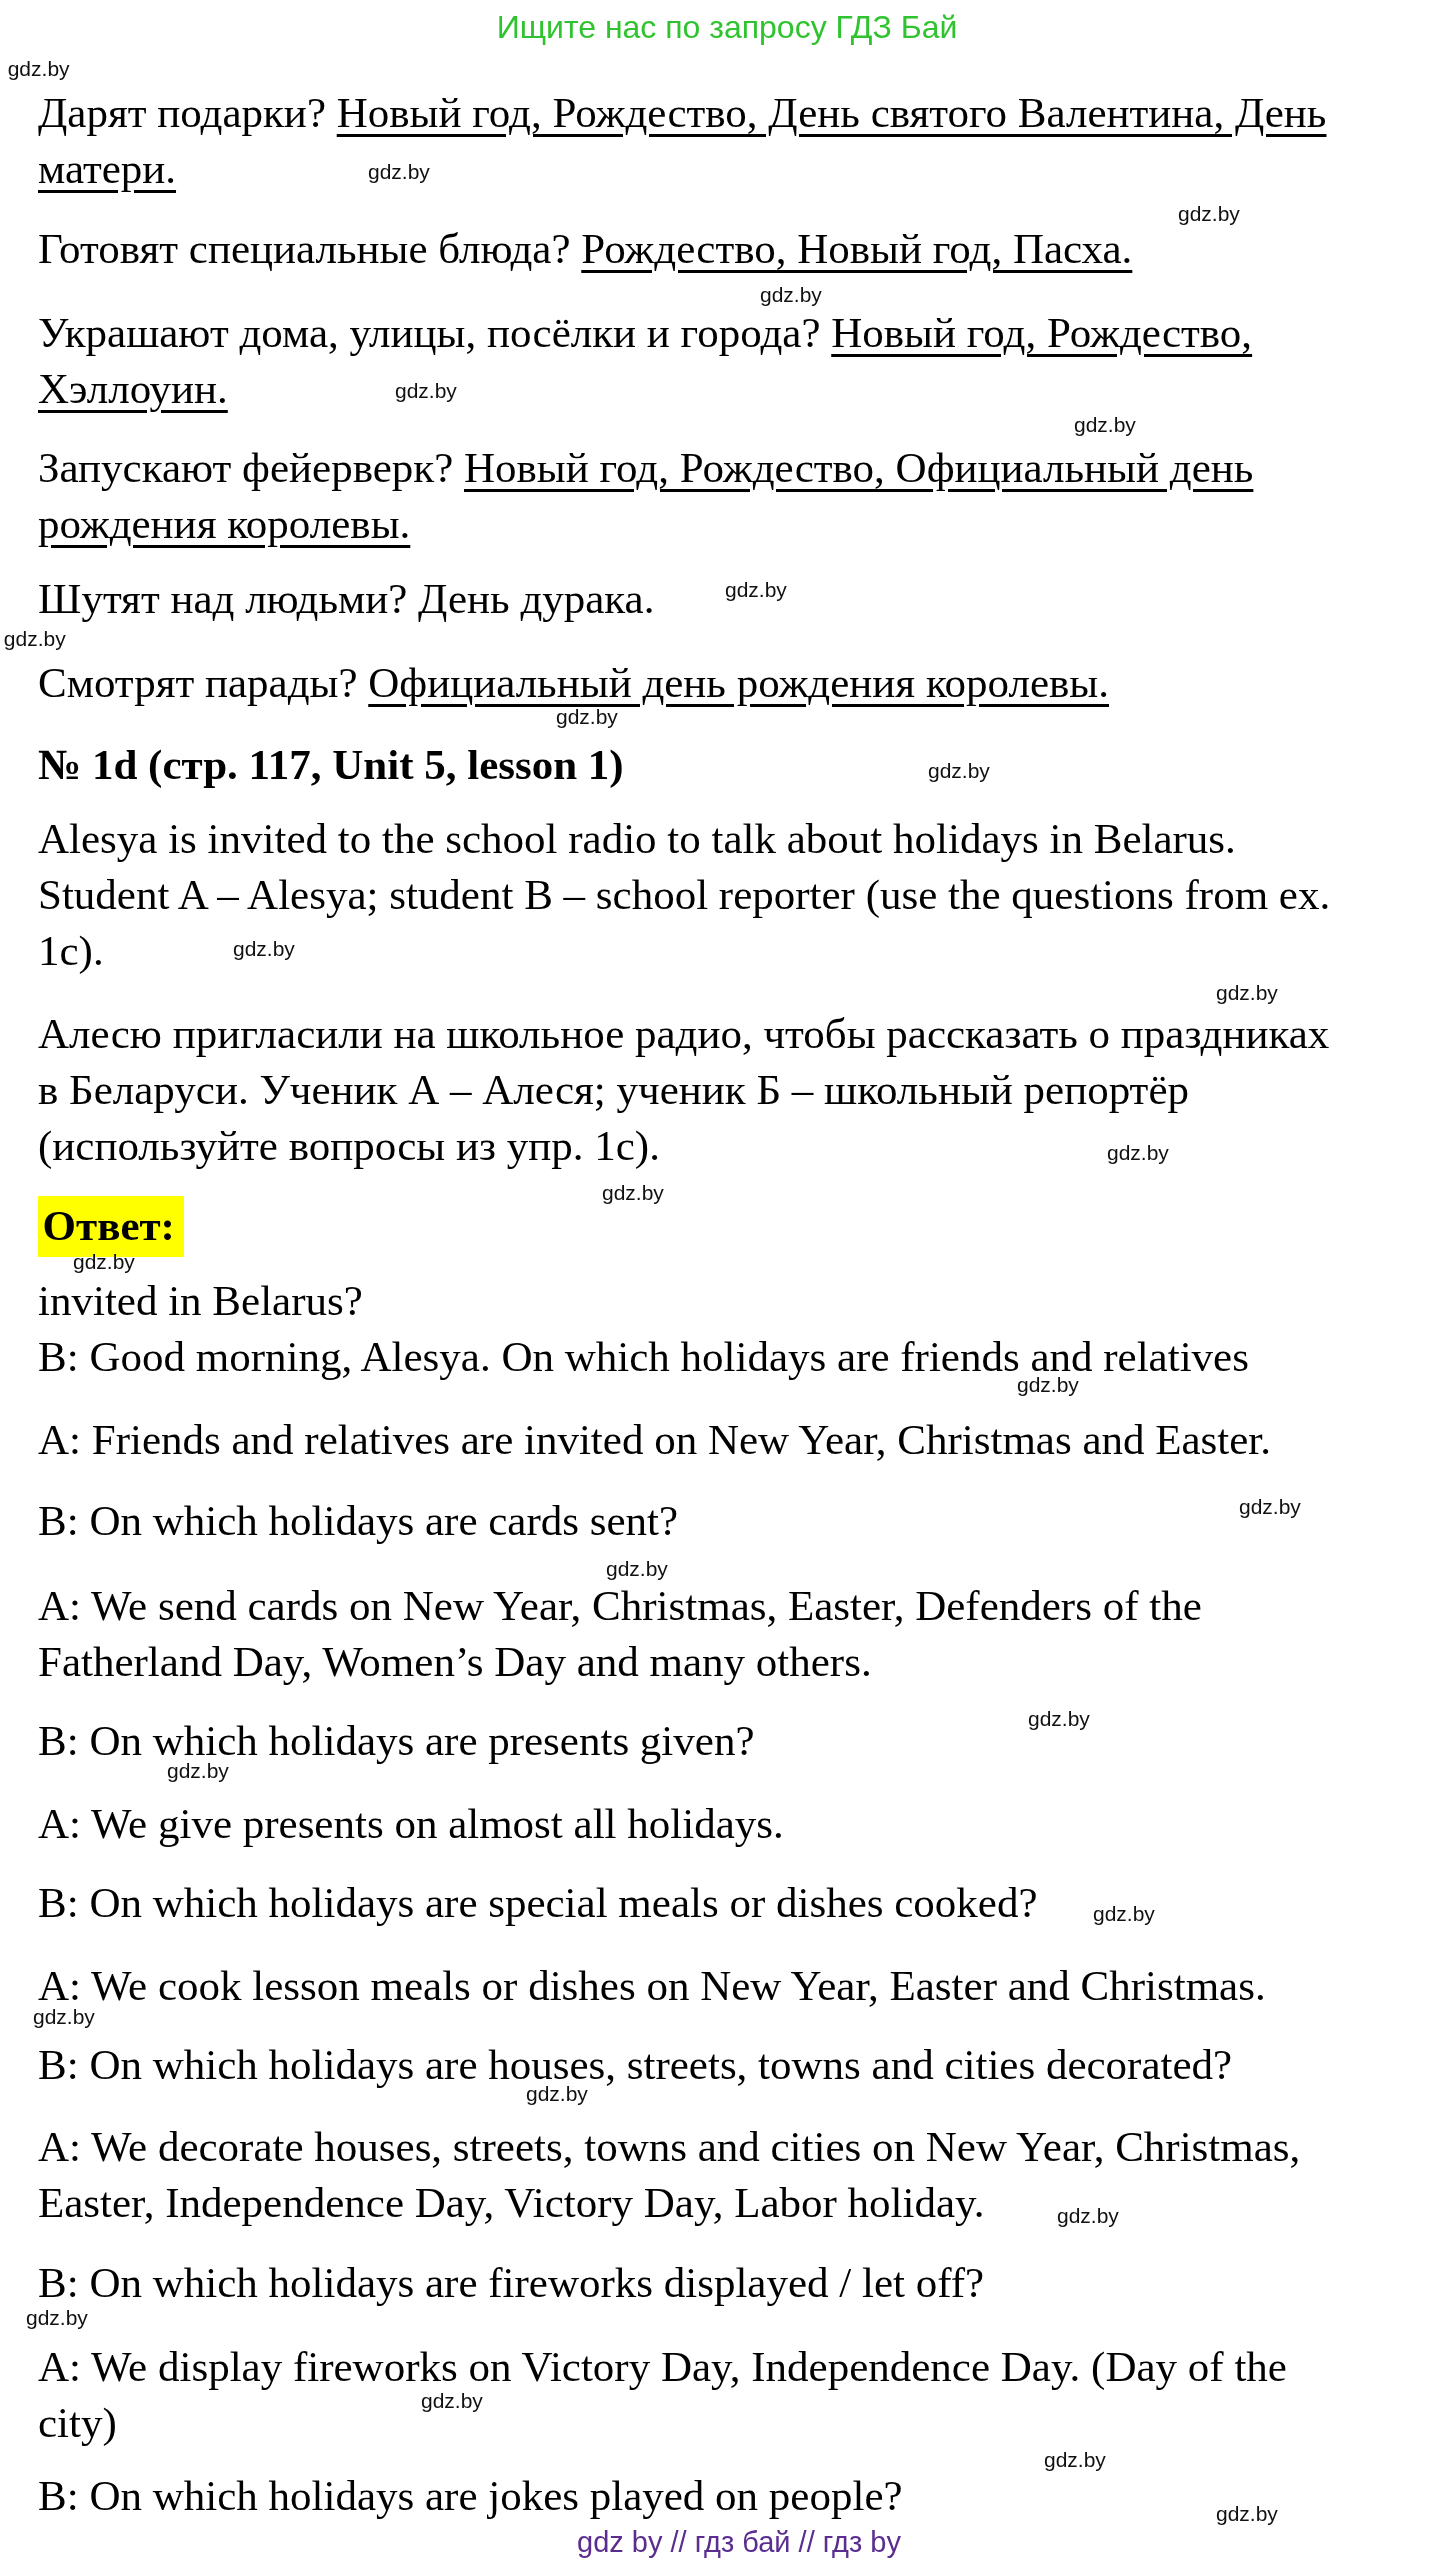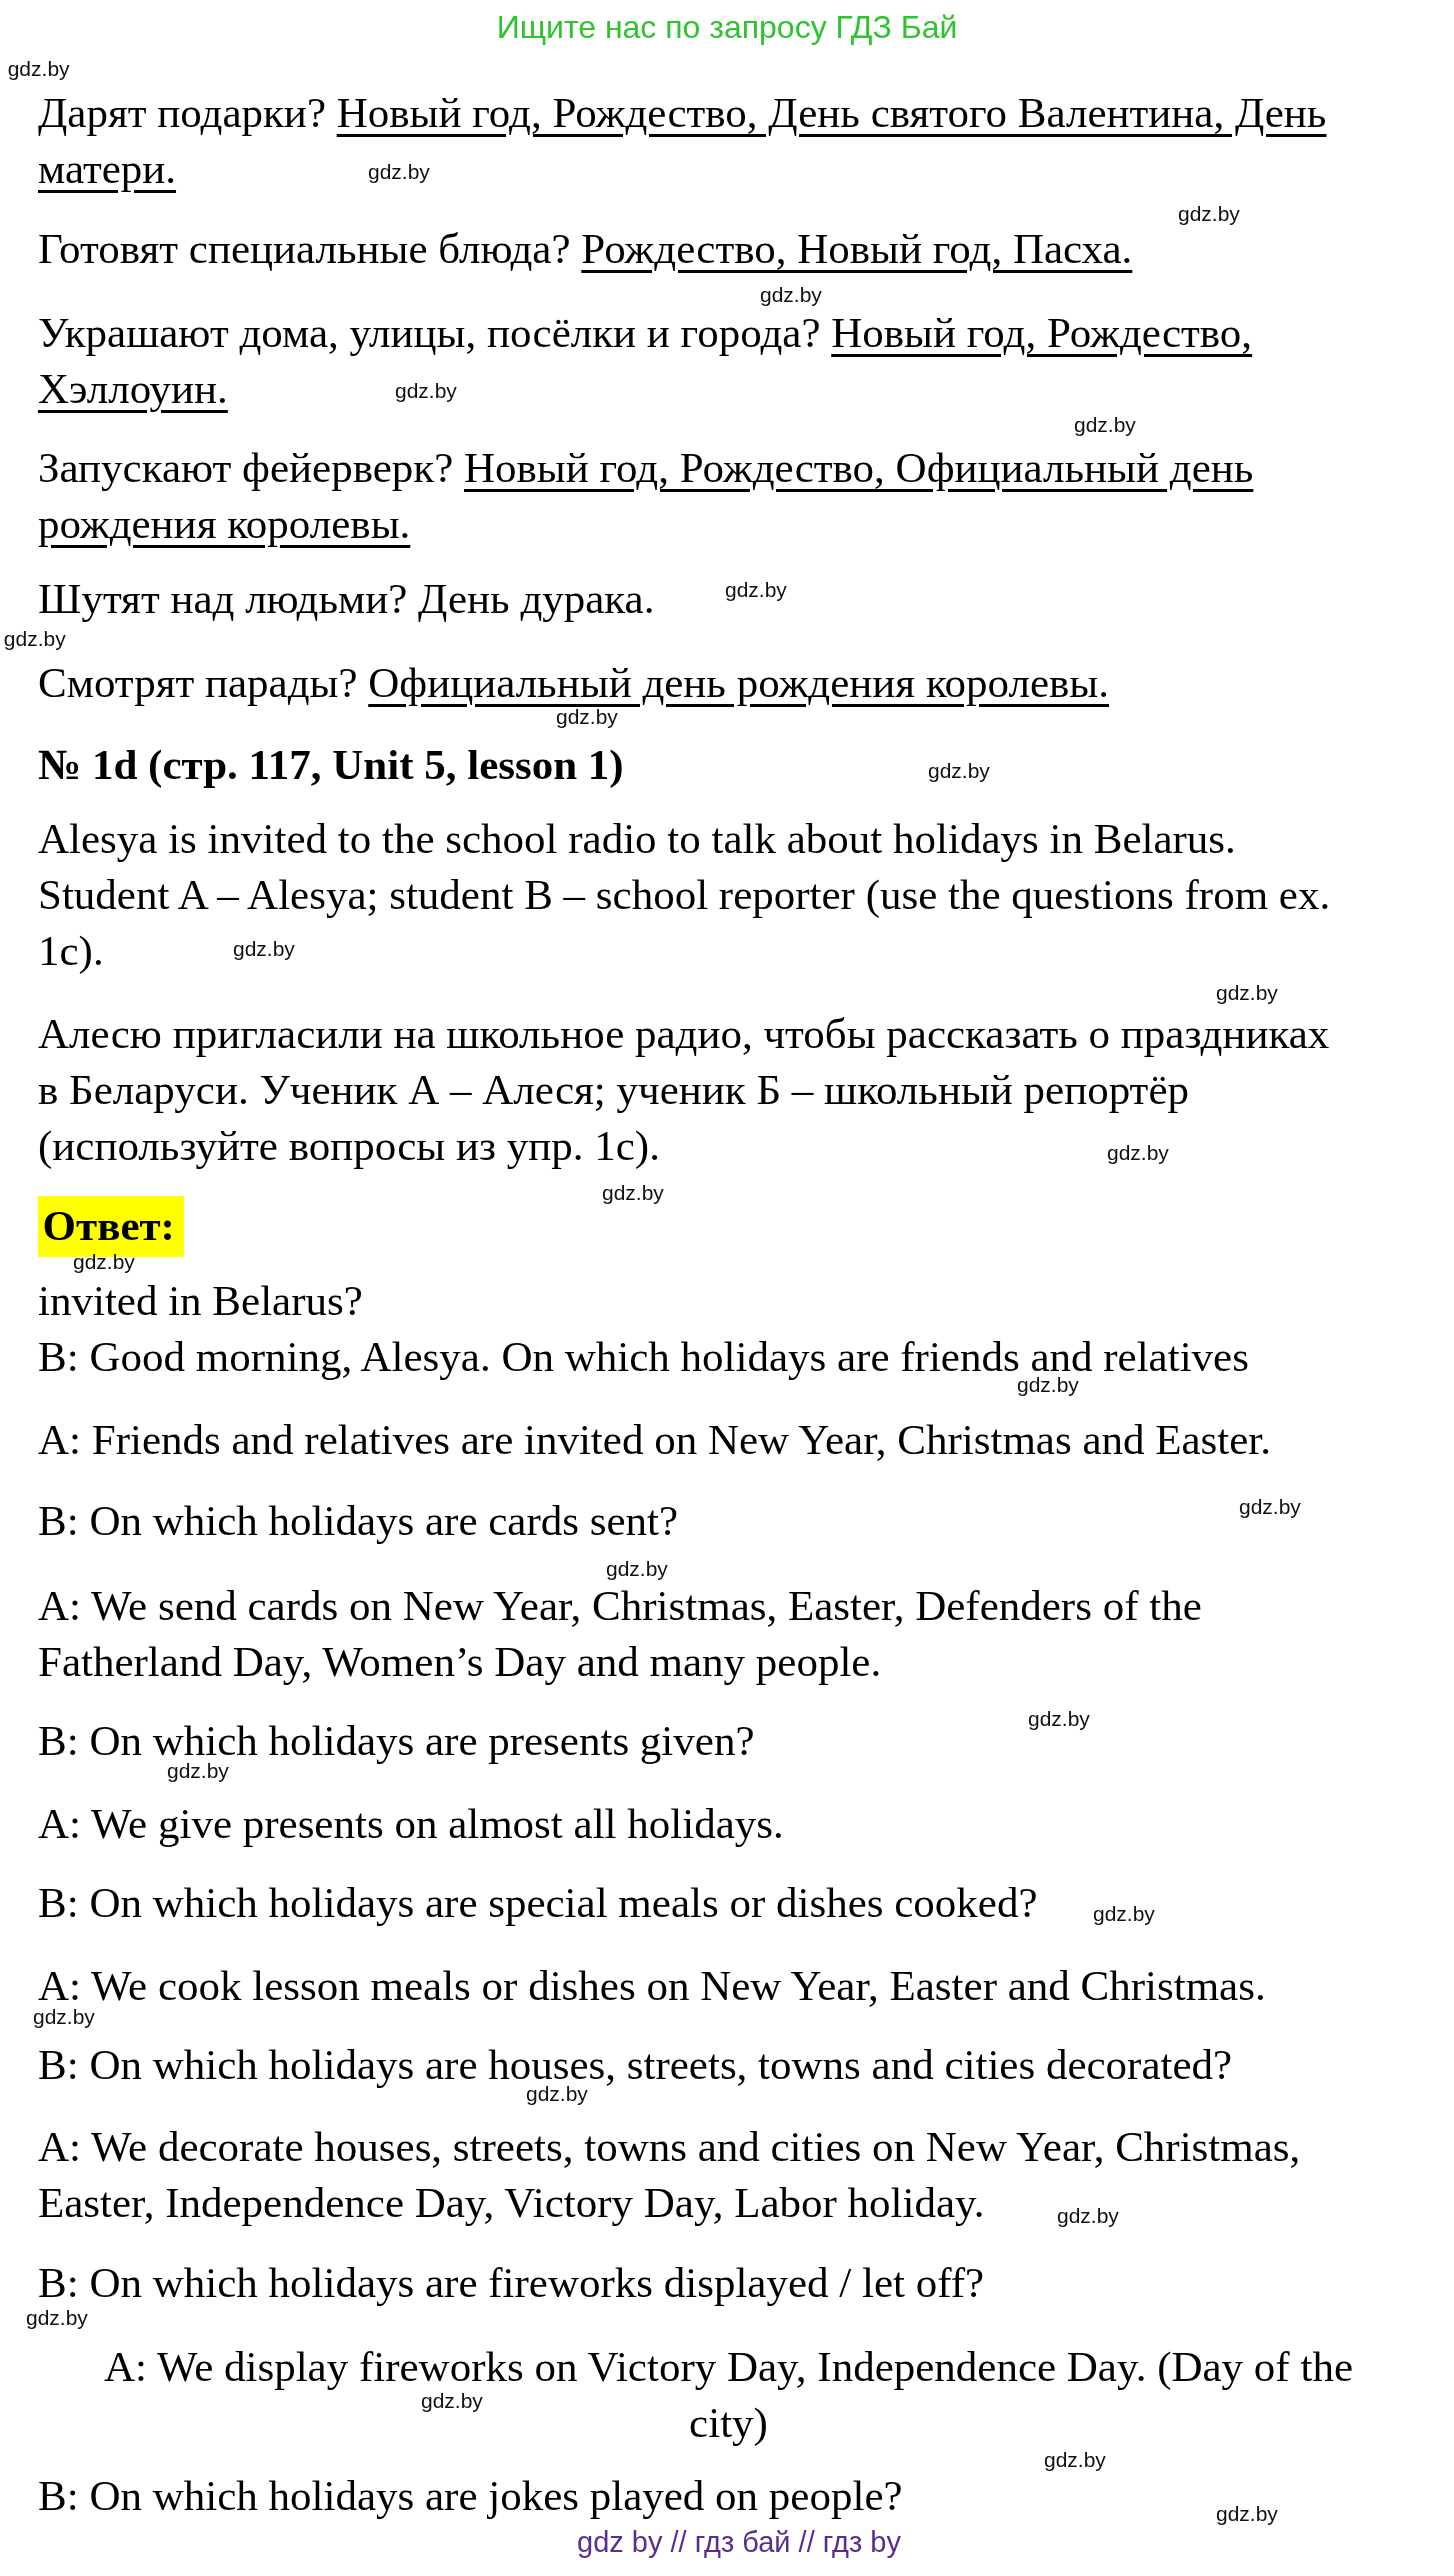--- a/index.html
+++ b/index.html
@@ -64,21 +64,21 @@
         <div class="line"><span class="seg">B: Good morning, Alesya. On which holidays are friends and relatives</span></div>
       </div>
       <div class="para" style="top: 1412px;">
         <div class="line"><span class="seg">A: Friends and relatives are invited on New Year, Christmas and Easter.</span></div>
       </div>
       <div class="para" style="top: 1493px;">
         <div class="line"><span class="seg">B: On which holidays are cards sent?</span></div>
       </div>
       <div class="para" style="top: 1578px;">
         <div class="line"><span class="seg">A: We send cards on New Year, Christmas, Easter, Defenders of the</span></div>
-        <div class="line"><span class="seg">Fatherland Day, Women’s Day and many people.</span></div>
+        <div class="line"><span class="seg">Fatherland Day, Women’s Day and many others.</span></div>
       </div>
       <div class="para" style="top: 1713px;">
         <div class="line"><span class="seg">B: On which holidays are presents given?</span></div>
       </div>
       <div class="para" style="top: 1796px;">
         <div class="line"><span class="seg">A: We give presents on almost all holidays.</span></div>
       </div>
       <div class="para" style="top: 1875px;">
         <div class="line"><span class="seg">B: On which holidays are special meals or dishes cooked?</span></div>
       </div>
@@ -88,21 +88,21 @@
       <div class="para" style="top: 2037px;">
         <div class="line"><span class="seg">B: On which holidays are houses, streets, towns and cities decorated?</span></div>
       </div>
       <div class="para" style="top: 2119px;">
         <div class="line"><span class="seg">A: We decorate houses, streets, towns and cities on New Year, Christmas,</span></div>
         <div class="line"><span class="seg">Easter, Independence Day, Victory Day, Labor holiday.</span></div>
       </div>
       <div class="para" style="top: 2255px;">
         <div class="line"><span class="seg">B: On which holidays are fireworks displayed / let off?</span></div>
       </div>
-      <div class="para" style="top: 2339px; text-align: center;">
+      <div class="para" style="top: 2339px;">
         <div class="line"><span class="seg">A: We display fireworks on Victory Day, Independence Day. (Day of the</span></div>
         <div class="line"><span class="seg">city)</span></div>
       </div>
       <div class="para" style="top: 2468px;">
         <div class="line"><span class="seg">B: On which holidays are jokes played on people?</span></div>
       </div>
     </div>
   <div id="watermarks">
       <span class="wm" style="left: 7.7px; top: 58px;">gdz.by</span>
       <span class="wm" style="left: 368px; top: 161px;">gdz.by</span>

